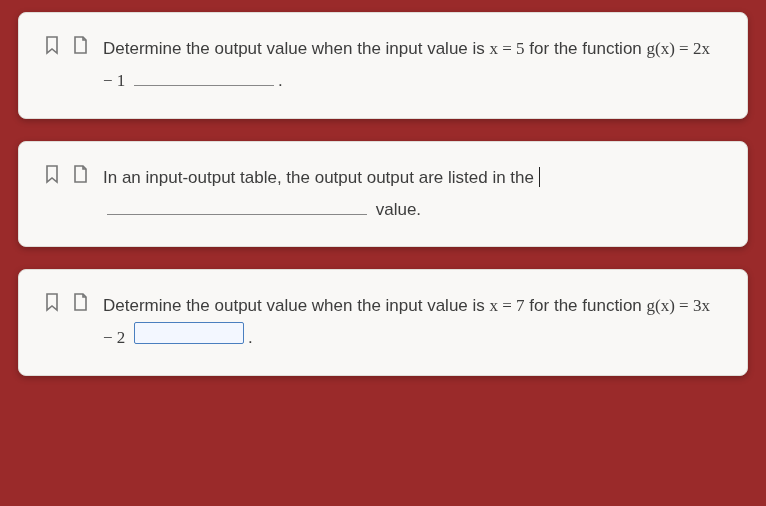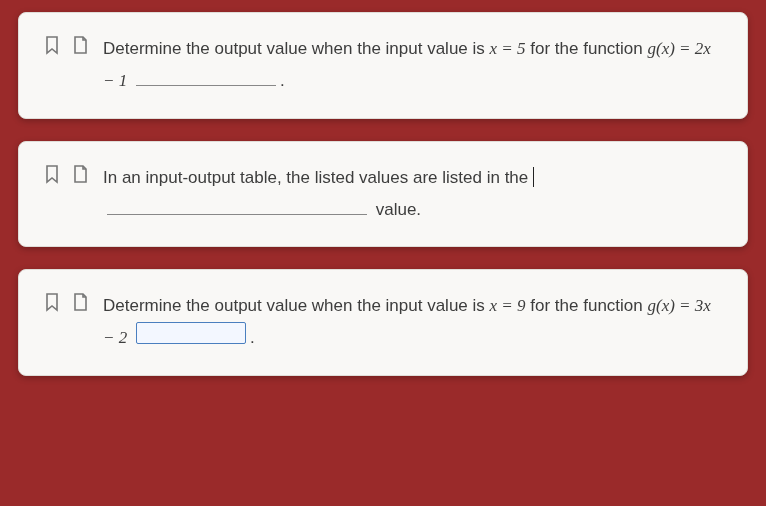--- a/index.html
+++ b/index.html
@@ -26,21 +26,21 @@
     }
     .icons {
       display: flex;
       gap: 10px;
       align-items: flex-start;
       flex: 0 0 auto;
       padding-top: 2px;
     }
     .icon-svg { width: 18px; height: 20px; stroke: #777; stroke-width: 1.6; fill: none; }
     .content { flex: 1 1 auto; line-height: 1.9; color: #3d3d3d; }
-    .math { font-family: "Cambria Math", Georgia, serif; font-style: italic; }
+    .math { font-family: "Cambria Math", Georgia, serif; }
     .blank {
       display: inline-block;
       min-width: 140px;
       border-bottom: 1.5px solid #888;
       height: 1.1em;
       vertical-align: baseline;
       margin: 0 4px;
     }
     .blank.wide { min-width: 260px; }
     .blank.active {
@@ -89,36 +89,36 @@
         </svg>
     </span>
     <span>
       <svg class="icon-svg" viewBox="0 0 16 20">
           <path d="M3 2 h8 l3 3 v13 h-11 z"></path>
           <path d="M11 2 v3 h3"></path>
         </svg>
     </span>
   </div>
   <div class="content">
-    <span>In an input-output table, the listed values are listed in the </span><span class="cursor"></span><br>
+    <span>In an input-output table, the output output are listed in the </span><span class="cursor"></span><br>
     <span class="blank wide"></span><span> value.</span>
   </div>
 </div>
 
 <div class="card">
   <div class="icons">
     <span>
       <svg class="icon-svg" viewBox="0 0 16 20">
           <path d="M3 2 h10 v16 l-5 -4 l-5 4 z"></path>
         </svg>
     </span>
     <span>
       <svg class="icon-svg" viewBox="0 0 16 20">
           <path d="M3 2 h8 l3 3 v13 h-11 z"></path>
           <path d="M11 2 v3 h3"></path>
         </svg>
     </span>
   </div>
   <div class="content">
-    <span>Determine the output value when the input value is </span><span class="math">x = 9</span><span> for the function </span><span class="math">g(x) = 3x − 2</span>
+    <span>Determine the output value when the input value is </span><span class="math">x = 7</span><span> for the function </span><span class="math">g(x) = 3x − 2</span>
     <span class="blank active"></span><span>.</span>
   </div>
 </div>
 
 </body></html>

